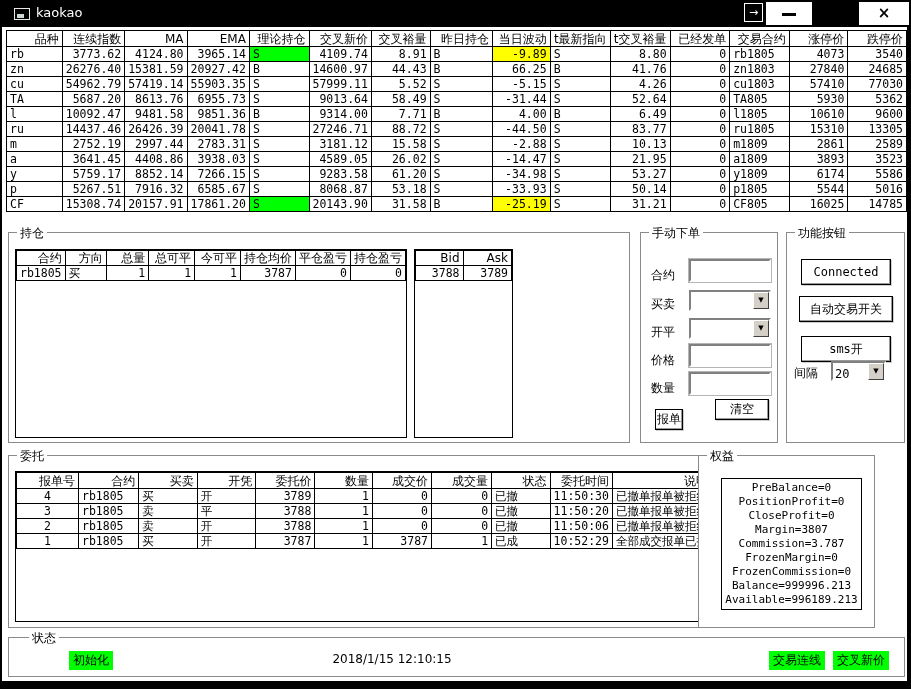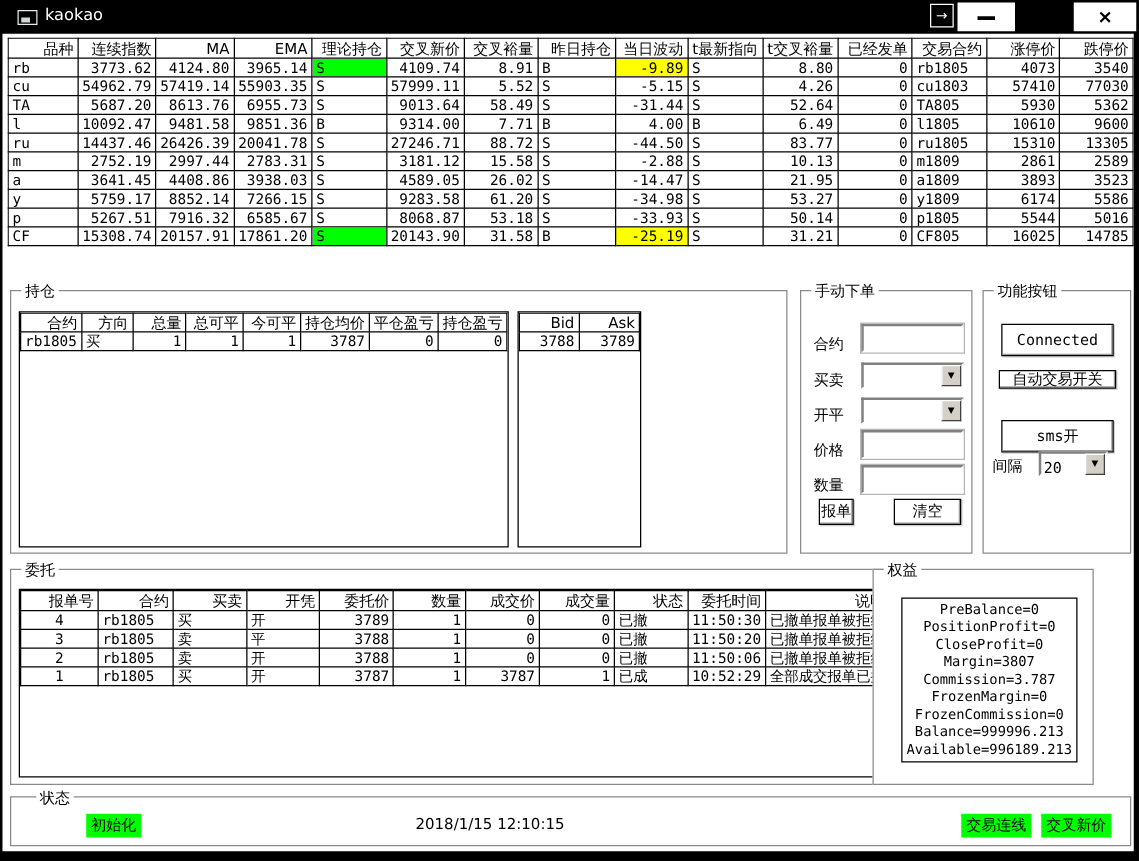--- a/index.html
+++ b/index.html
@@ -146,20 +146,37 @@
             <td>4109.74</td>
             <td>8.91</td>
             <td>B</td>
             <td class="bg-yellow">-9.89</td>
             <td>S</td>
             <td>8.80</td>
             <td>0</td>
             <td>rb1805</td>
             <td>4073</td>
             <td>3540</td>
+          </tr>
+          <tr>
+            <td>zn</td>
+            <td>26276.40</td>
+            <td>15381.59</td>
+            <td>20927.42</td>
+            <td>B</td>
+            <td>14600.97</td>
+            <td>44.43</td>
+            <td>B</td>
+            <td>66.25</td>
+            <td>B</td>
+            <td>41.76</td>
+            <td>0</td>
+            <td>zn1803</td>
+            <td>27840</td>
+            <td>24685</td>
           </tr>
           <tr>
             <td>cu</td>
             <td>54962.79</td>
             <td>57419.14</td>
             <td>55903.35</td>
             <td>S</td>
             <td>57999.11</td>
             <td>5.52</td>
             <td>S</td>
@@ -382,28 +399,28 @@
         <span class="arrow-btn">▼</span>
       </span>
     <span class="man-label" style="top:91px">开平</span>
     <span class="sel" style="top:85px">
         <span class="arrow-btn">▼</span>
       </span>
     <span class="man-label" style="top:119px">价格</span>
     <input class="tin" style="top: 111px;">
     <span class="man-label" style="top:147px">数量</span>
     <input class="tin" style="top: 139px;">
-    <span class="wbtn" style="left:14px;top:166px;width:28px;height:21px">报单</span>
+    <span class="wbtn" style="left:14px;top:176px;width:28px;height:21px">报单</span>
     <span class="wbtn" style="left:74px;top:166px;width:54px;height:21px">清空</span>
   </div>
 
   <div class="gbox fun-box">
     <span class="gbox-label">功能按钮</span>
     <span class="wbtn mono-btn" style="left:14px;top:26px;width:90px;height:26px">Connected</span>
-    <span class="wbtn" style="left:12px;top:63px;width:94px;height:15px">自动交易开关</span>
+    <span class="wbtn" style="left:12px;top:63px;width:94px;height:26px">自动交易开关</span>
     <span class="wbtn mono-btn" style="left:14px;top:103px;width:90px;height:26px">sms开</span>
     <span class="man-label" style="left:7px;top:132px;position:absolute">间隔</span>
     <span class="sel" style="left:44px;top:128px;width:55px;height:20px">
       <span style="font:12px 'DejaVu Sans Mono',monospace;padding-left:2px">20</span>
       <span class="arrow-btn">▼</span>
     </span>
   </div>
 
   <div class="gbox ord-box">
     <span class="gbox-label">委托</span>

